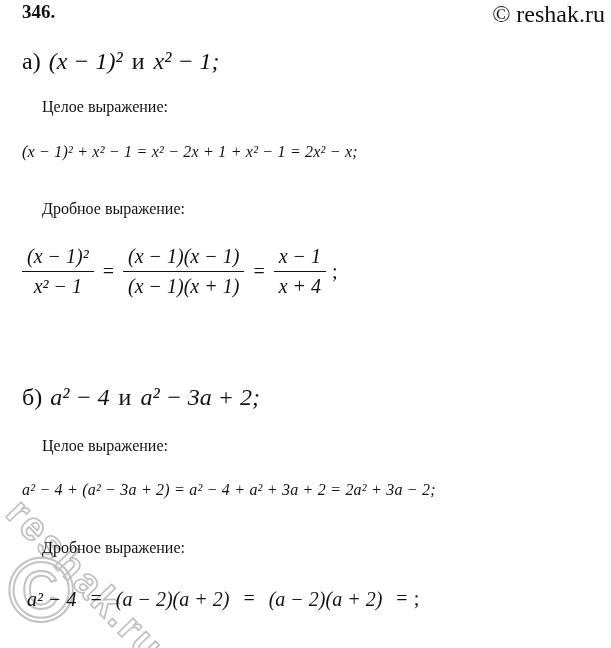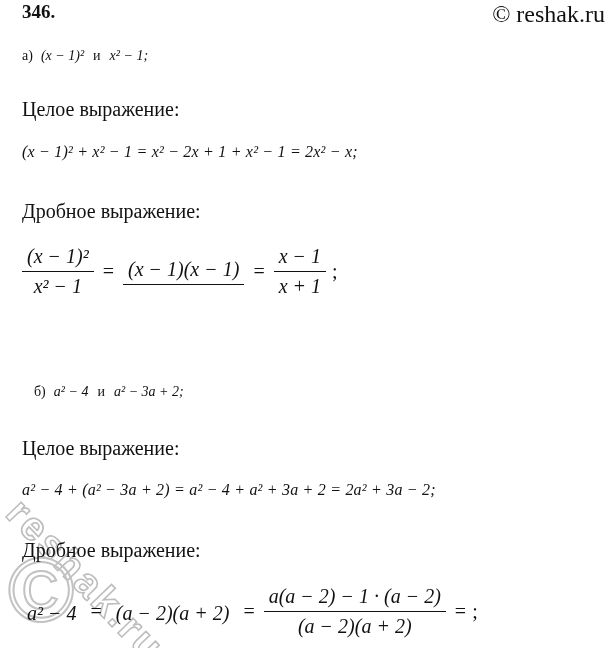--- a/index.html
+++ b/index.html
@@ -13,27 +13,27 @@
     font-family: "Liberation Serif", "DejaVu Serif", serif;
     color: #111111;
   }
   .layer { position: absolute; z-index: 2; left: 22px; white-space: nowrap; }
 
   
   .problem-number { top: 1px; font-size: 19px; font-weight: bold; }
   .copyright { left: auto; right: 6px; top: 1px; font-size: 24px; }
 
   
-  .given { font-size: 14px; }
+  .given { font-size: 24px; }
   .given .part-label { font-style: normal; margin-right: 8px; }
   .given .expr { font-style: italic; }
   .given .conj { font-style: normal; margin: 0 9px; }
 
   
-  .section-label { font-size: 20px; font-style: normal; }
+  .section-label { font-size: 16px; font-style: normal; margin-left: 20px; }
 
   
   .eq-line { font-size: 16px; font-style: italic; letter-spacing: 0.2px; }
 
   
   .frac-line {
     display: flex;
     align-items: center;
     gap: 9px;
     font-size: 20px;
@@ -75,21 +75,21 @@
     color: transparent;
     -webkit-text-stroke: 2px #c2c2c2;
   }
 
   
   .row-given-a   { top: 48px; }
   .row-wlabel-a  { top: 98px; }
   .row-weq-a     { top: 143px; }
   .row-flabel-a  { top: 200px; }
   .row-feq-a     { top: 245px; }
-  .row-given-b   { top: 384px; margin-left: 12px; }
+  .row-given-b   { top: 384px; }
   .row-wlabel-b  { top: 437px; }
   .row-weq-b     { top: 481px; }
   .row-flabel-b  { top: 539px; }
   .row-feq-b     { top: 585px; }
 </style>
 </head>
 <body>
 
 <div class="page">
 
@@ -110,25 +110,26 @@
   <div class="layer section-label row-flabel-a">Дробное выражение:</div>
 
   <div class="layer frac-line row-feq-a">
     <span class="frac">
       <span class="num">(x − 1)²</span>
       <span class="den">x² − 1</span>
     </span>
     <span class="op">=</span>
     <span class="frac">
       <span class="num">(x − 1)(x − 1)</span>
+      <span class="den">(x − 1)(x + 1)</span>
     </span>
     <span class="op">=</span>
     <span class="frac">
       <span class="num">x − 1</span>
-      <span class="den">x + 1</span>
+      <span class="den">x + 4</span>
     </span>
     <span class="end-mark">;</span>
   </div>
 
   <div class="layer given row-given-b">
     <span class="part-label">б)</span><span class="expr">a² − 4</span><span class="conj">и</span><span class="expr">a² − 3a + 2;</span>
   </div>
 
   <div class="layer section-label row-wlabel-b">Целое выражение:</div>
 
@@ -139,20 +140,19 @@
   <div class="layer frac-line row-feq-b">
     <span class="frac">
       <span class="den">a² − 4</span>
     </span>
     <span class="op">=</span>
     <span class="frac">
       <span class="den">(a − 2)(a + 2)</span>
     </span>
     <span class="op">=</span>
     <span class="frac">
-      <span class="num">a(a − 2) − 1 · (a − 2)</span>
       <span class="den">(a − 2)(a + 2)</span>
     </span>
     <span class="op">=</span>
     <span class="end-mark">;</span>
   </div>
 
 </div>
 
 </body></html>

